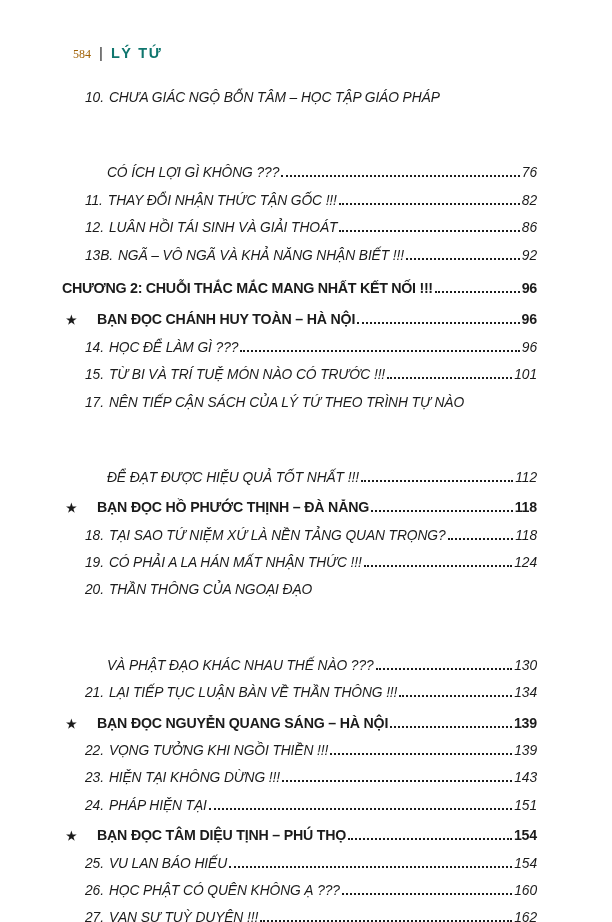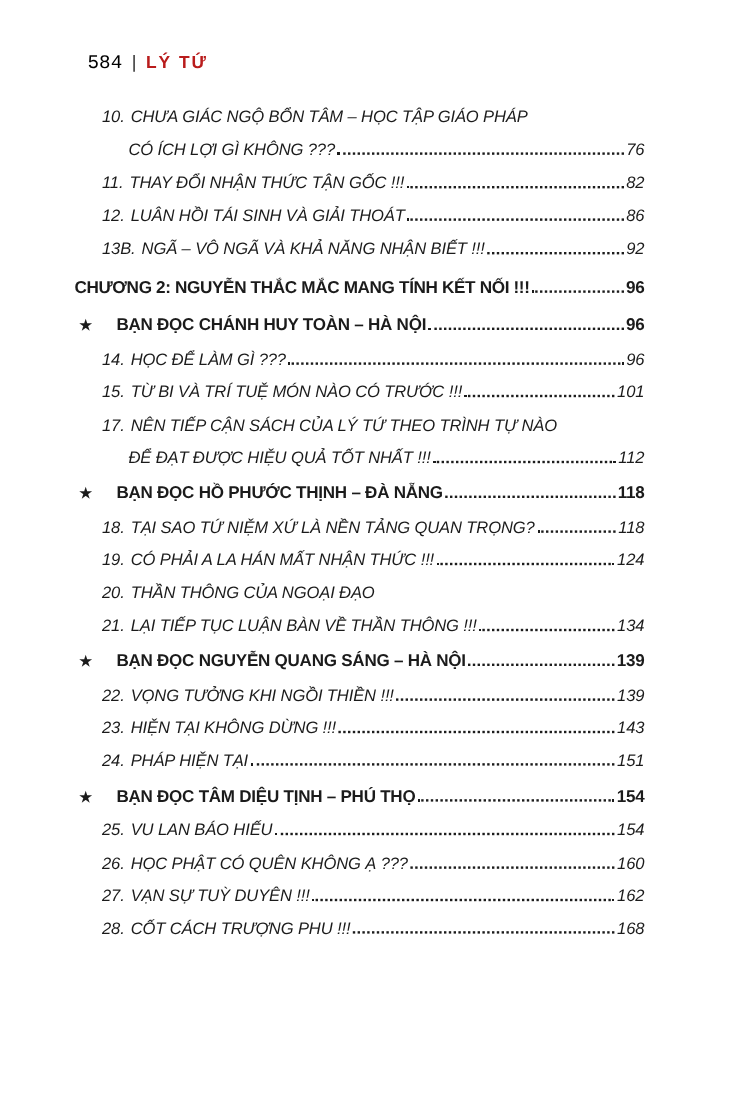--- a/index.html
+++ b/index.html
@@ -17,52 +17,52 @@
   }
   
   .running-header {
     position: absolute;
     top: 44px; left: 73px;
     display: flex;
     align-items: baseline;
     gap: 8px;
   }
   .folio {
-    font-family: Liberation Mono, monospace;
-    font-size: 16px;
-    color: #000000;
+    font-family: Liberation Serif, serif;
+    font-size: 12px;
+    color: #a16207;
   }
   .header-sep {
     font-size: 15px;
     font-weight: 400;
     color: #2a2a2a;
   }
   .author {
     font-size: 14.5px;
     font-weight: 700;
     letter-spacing: 1.6px;
-    color: #b91c1c;
+    color: #0f766e;
   }
   
   .toc {
     position: absolute;
     top: 84px; left: 0; right: 0;
     padding-right: 75px;
   }
   .row {
     display: flex;
     align-items: baseline;
     height: 27.4px;
     line-height: 27.4px;
     font-size: 13.8px;
     letter-spacing: -0.1px;
     white-space: nowrap;
   }
   .entry.item .row      { padding-left: 85px; font-style: italic; }
-  .entry.item .row.cont { padding-left: 107px; }
+  .entry.item .row.cont { padding-left: 107px; margin-top: 48px; }
   .entry.chapter .row {
     padding-left: 62px;
     font-weight: 700;
     font-size: 14.3px;
     letter-spacing: -0.3px;
   }
   .entry.reader .row {
     padding-left: 66px;
     font-weight: 700;
     font-size: 14.2px;
@@ -127,21 +127,21 @@
       <div class="entry item">
         <div class="row">
           <span class="num">13B.</span>
           <span class="title">NGÃ – VÔ NGÃ VÀ KHẢ NĂNG NHẬN BIẾT !!!</span>
           <span class="leader"></span>
           <span class="pageno">92</span>
         </div>
       </div>
       <div class="entry chapter">
         <div class="row">
-          <span class="title">CHƯƠNG 2: NGUYỄN THẮC MẮC MANG TÍNH KẾT NỐI !!!</span>
+          <span class="title">CHƯƠNG 2: CHUỖI THẮC MẮC MANG NHẤT KẾT NỐI !!!</span>
           <span class="leader"></span>
           <span class="pageno">96</span>
         </div>
       </div>
       <div class="entry reader">
         <div class="row">
           <span class="star">★</span>
           <span class="title">BẠN ĐỌC CHÁNH HUY TOÀN – HÀ NỘI</span>
           <span class="leader"></span>
           <span class="pageno">96</span>
@@ -195,20 +195,25 @@
           <span class="num">19.</span>
           <span class="title">CÓ PHẢI A LA HÁN MẤT NHẬN THỨC !!!</span>
           <span class="leader"></span>
           <span class="pageno">124</span>
         </div>
       </div>
       <div class="entry item">
         <div class="row">
           <span class="num">20.</span>
           <span class="title">THẦN THÔNG CỦA NGOẠI ĐẠO</span>
+        </div>
+        <div class="row cont">
+          <span class="title">VÀ PHẬT ĐẠO KHÁC NHAU THẾ NÀO ???</span>
+          <span class="leader"></span>
+          <span class="pageno">130</span>
         </div>
       </div>
       <div class="entry item">
         <div class="row">
           <span class="num">21.</span>
           <span class="title">LẠI TIẾP TỤC LUẬN BÀN VỀ THẦN THÔNG !!!</span>
           <span class="leader"></span>
           <span class="pageno">134</span>
         </div>
       </div>

